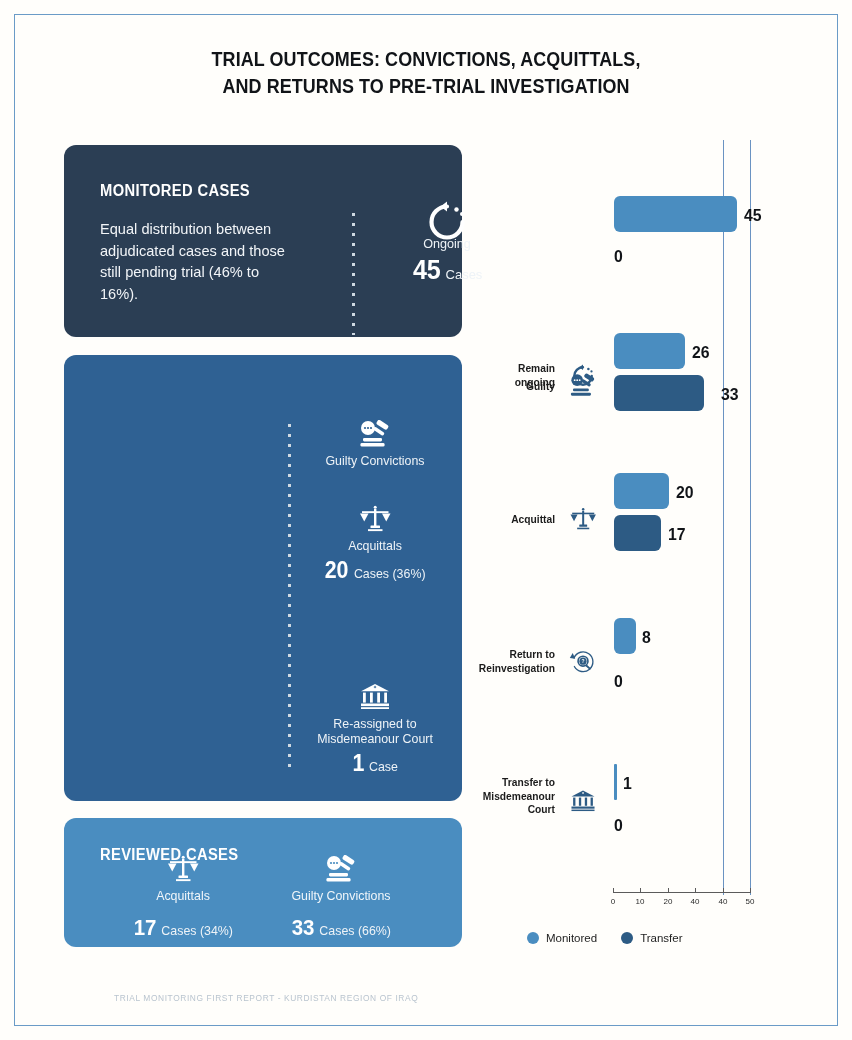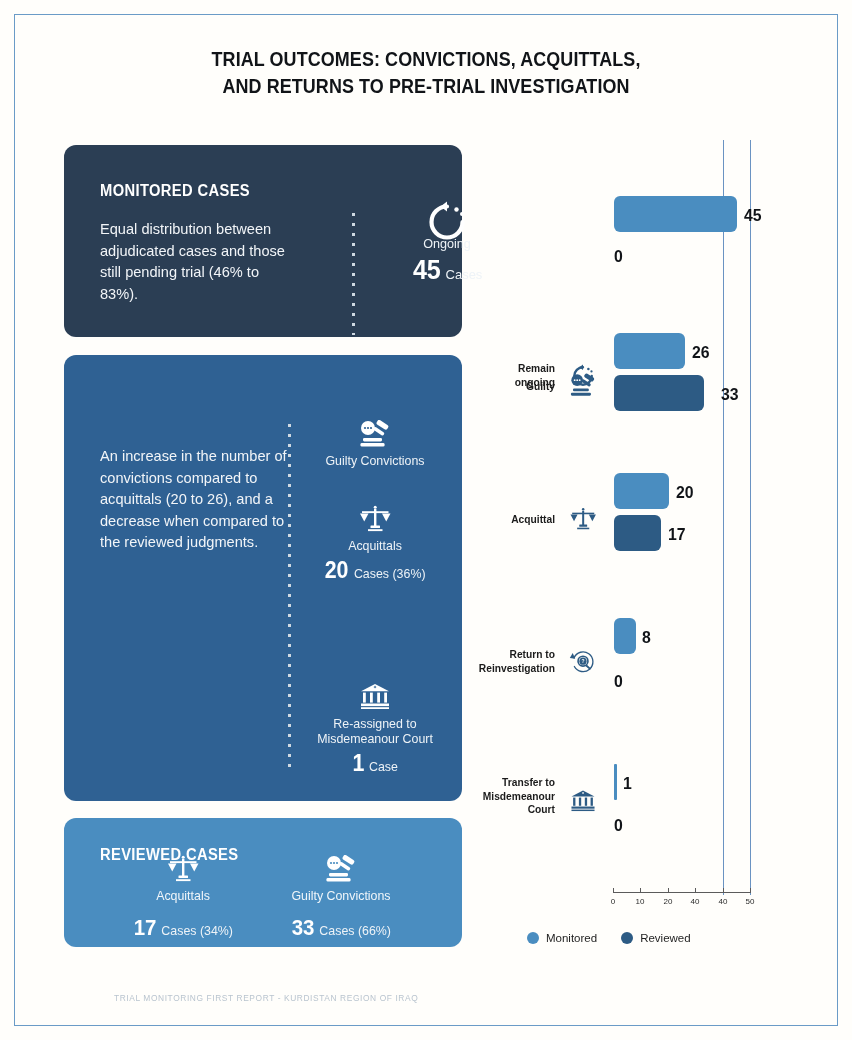--- a/index.html
+++ b/index.html
@@ -262,42 +262,41 @@
 
   <div class="frame"></div>
 
   <div class="title">
     <span>TRIAL OUTCOMES: CONVICTIONS, ACQUITTALS,</span>
     <span>AND RETURNS TO PRE-TRIAL INVESTIGATION</span>
   </div>
 
   <div class="card" id="card-monitored">
     <div class="card-heading">MONITORED CASES</div>
-    <div class="body-text" id="mon-desc">Equal distribution between adjudicated cases and those still pending trial (46% to 83%).</div>
+    <div class="body-text" id="mon-desc">Equal distribution between adjudicated cases and those still pending trial (46% to 16%).</div>
     <div class="dotted-div" id="mon-dots"></div>
     <div id="mon-stat">
       <div class="adj-icon">
         <svg width="46" height="46" viewBox="0 0 46 46">
           <path d="M23 7.5 A15.5 15.5 0 1 0 38.5 23" fill="none" stroke="#ffffff" stroke-width="4.2" stroke-linecap="round"></path>
           <path d="M23 2.5 L23 12.5 L16.5 7.5 Z" fill="#ffffff"></path>
           <circle cx="32.5" cy="10.5" r="2.2" fill="#ffffff"></circle>
           <circle cx="38" cy="15" r="2.0" fill="#ffffff"></circle>
         </svg>
       </div>
       <div class="stat-label">Ongoing</div>
       <div class="stat-row">
         <span class="stat-value">45</span>
         <span class="stat-unit">Cases</span>
       </div>
     </div>
   </div>
 
   <div class="card" id="card-adjudicated"></div>
 
-  <div class="body-text" id="adj-desc-1">An increase in the number of convictions compared to acquittals (20 to 26), and a decrease when compared to the reviewed judgments.</div>
   <div class="dotted-div" id="adj-dots"></div>
 
   <div class="adj-stat" id="adj-stat-guilty">
     <div class="adj-icon">
       <svg width="36" height="30" viewBox="0 0 36 30">
         <circle cx="11" cy="8" r="7" fill="#ffffff"></circle>
         <circle cx="8" cy="8" r="1.1" fill="#2f6193"></circle>
         <circle cx="11" cy="8" r="1.1" fill="#2f6193"></circle>
         <circle cx="14" cy="8" r="1.1" fill="#2f6193"></circle>
         <rect x="19" y="2" width="12.5" height="5.2" rx="2" fill="#ffffff" transform="rotate(33 25 5)"></rect>
@@ -514,19 +513,19 @@
     <div class="tick-label" style="left:270px;">50</div>
   </div>
 
   <div class="legend">
     <div class="legend-item">
       <span class="legend-dot" style="background:#4a8dc0;"></span>
       <span>Monitored</span>
     </div>
     <div class="legend-item">
       <span class="legend-dot" style="background:#2d5b84;"></span>
-      <span>Reviewed</span>
+      <span>Transfer</span>
     </div>
   </div>
 
   <div class="footer">TRIAL MONITORING FIRST REPORT - KURDISTAN REGION OF IRAQ</div>
 
 </div>
 
 </body></html>

